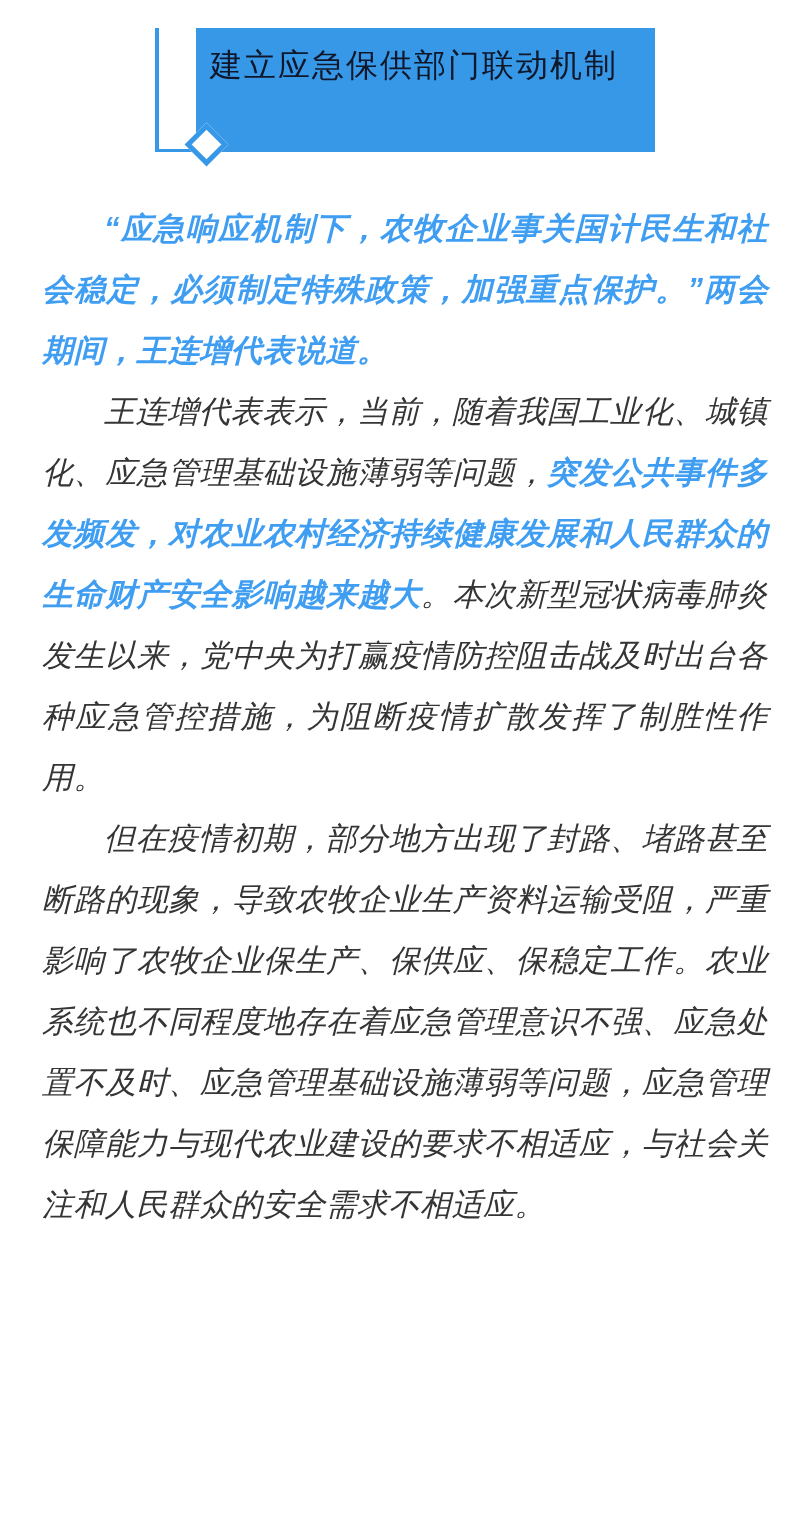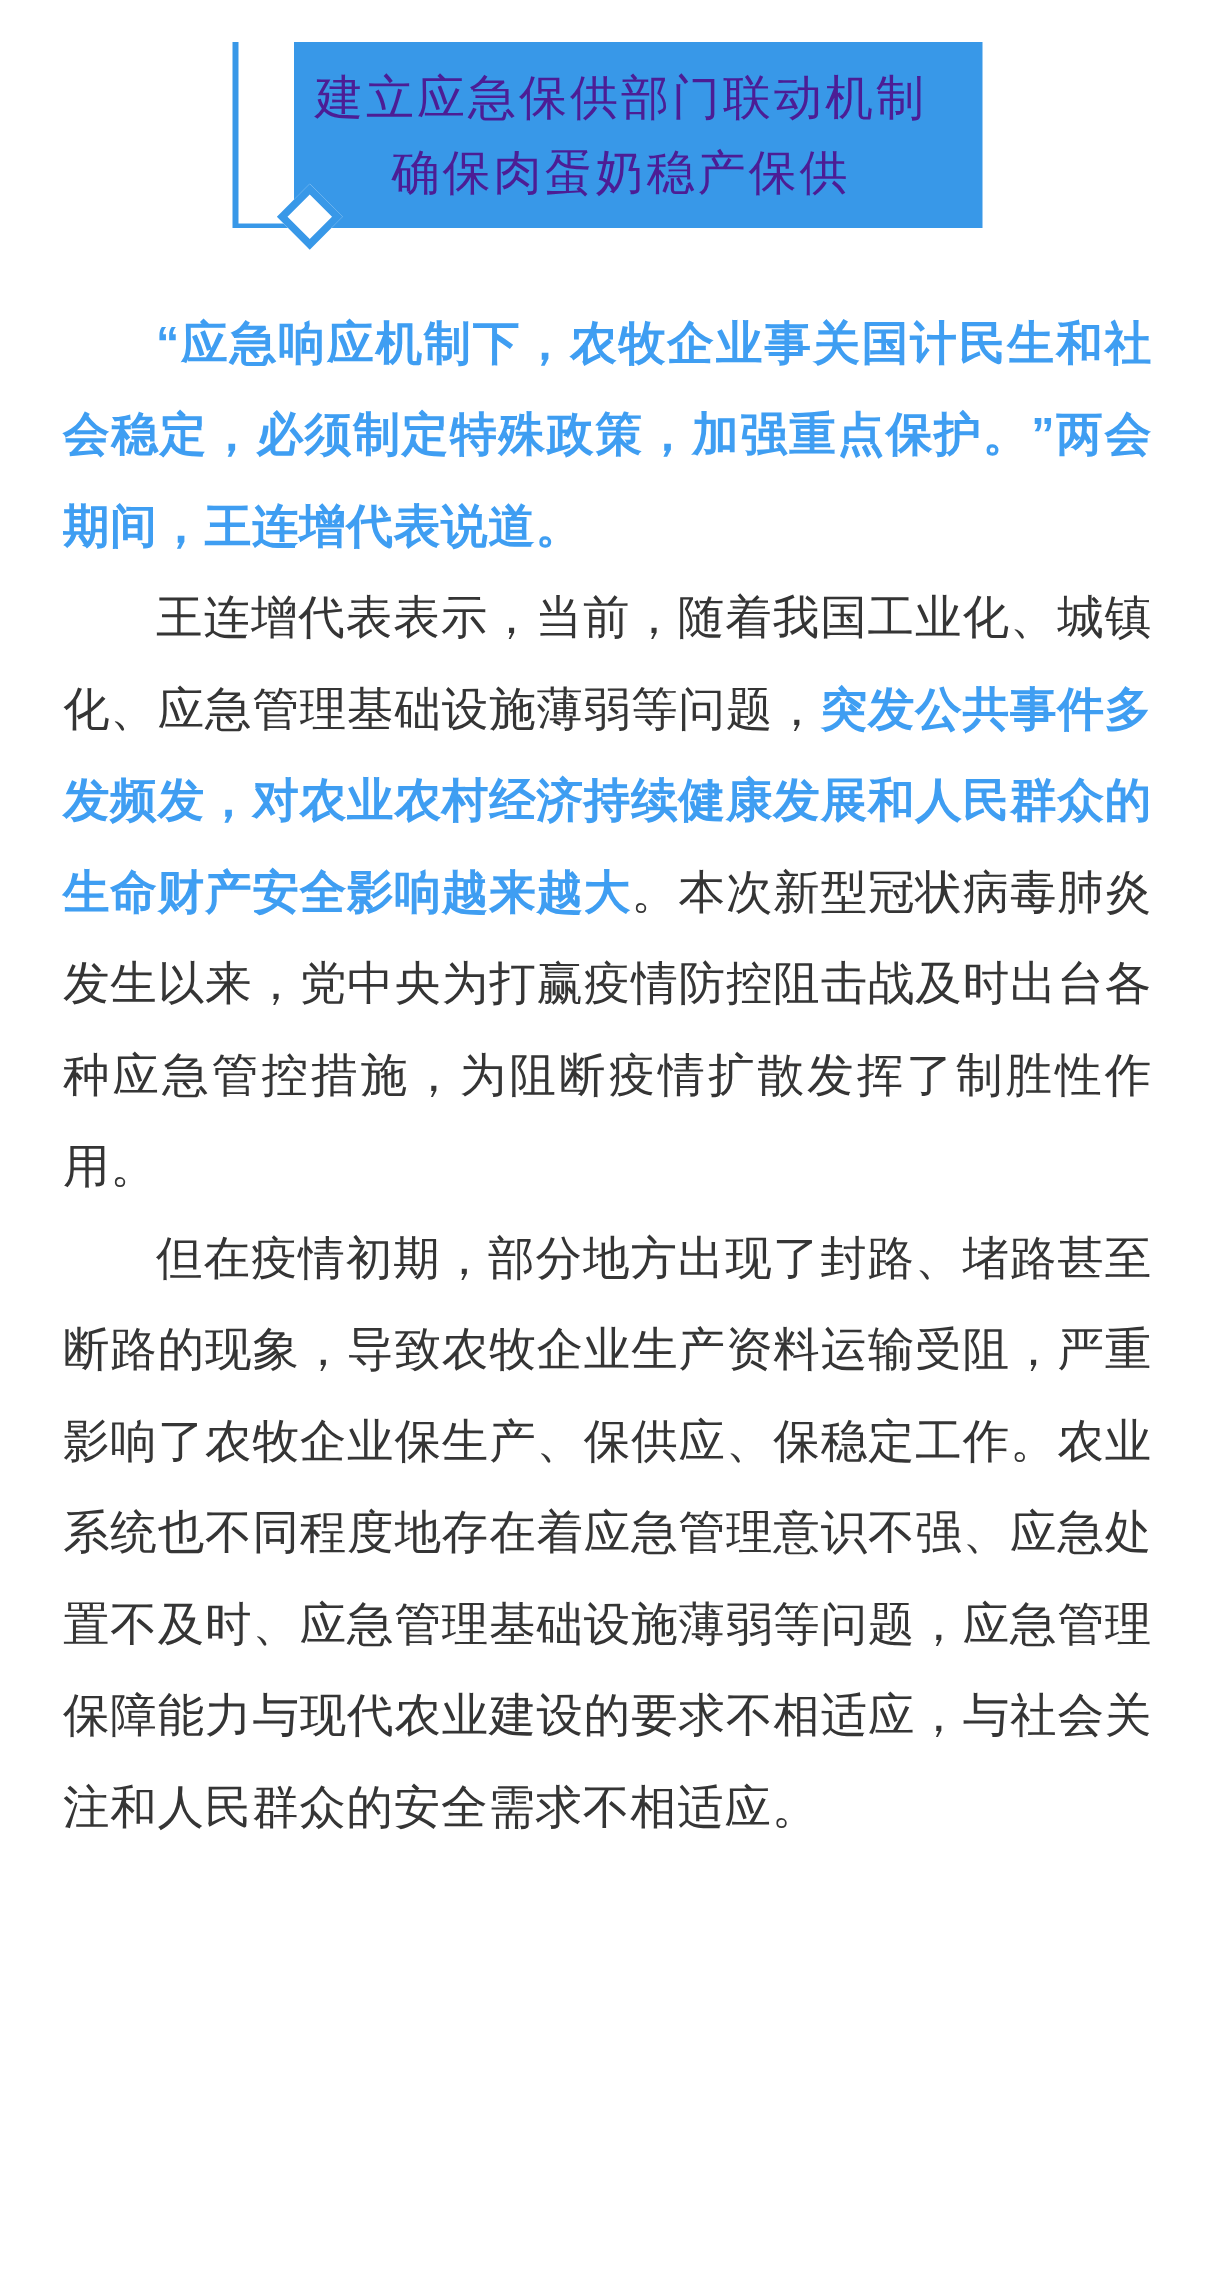--- a/index.html
+++ b/index.html
@@ -36,55 +36,55 @@
     width:21px; height:21px;
     background:#ffffff;
     border:5px solid var(--blue-box);
     transform:rotate(45deg);
   }
   .banner-title{
     position:absolute;
     left:0; right:0; top:0; bottom:0;
     padding:12px 0 0 18px;
     text-align:center;
-    color:#4c1d95;
+    color:#0f172a;
     font-size:32px;
     line-height:50px;
     letter-spacing:2px;
     white-space:nowrap;
   }
   
   .article{
     margin-top:46px;
     padding:0 42px;
     color:var(--body-text);
     font-size:31px;
     line-height:61px;
     letter-spacing:0.5px;
     text-align:justify;
     text-justify:inter-ideograph;
   }
   .article p{
     margin:0;
     text-indent:2em;
+    font-style:italic;
   }
   .article .accent{
     color:var(--accent);
     font-weight:bold;
   }
 </style>
 </head>
 <body>
 
 <div class="banner">
   <div class="banner-bar"></div>
   <div class="banner-diamond"></div>
   <div class="banner-title">
     <div>建立应急保供部门联动机制</div>
-    <div>确保肉蛋奶稳产保供</div>
   </div>
 </div>
 
 <div class="article">
     <p><span class="accent">“应急响应机制下，农牧企业事关国计民生和社会稳定，必须制定特殊政策，加强重点保护。”两会期间，王连增代表说道。</span></p>
     <p><span class="normal">王连增代表表示，当前，随着我国工业化、城镇化、应急管理基础设施薄弱等问题，</span><span class="accent">突发公共事件多发频发，对农业农村经济持续健康发展和人民群众的生命财产安全影响越来越大</span><span class="normal">。本次新型冠状病毒肺炎发生以来，党中央为打赢疫情防控阻击战及时出台各种应急管控措施，为阻断疫情扩散发挥了制胜性作用。</span></p>
     <p><span class="normal">但在疫情初期，部分地方出现了封路、堵路甚至断路的现象，导致农牧企业生产资料运输受阻，严重影响了农牧企业保生产、保供应、保稳定工作。农业系统也不同程度地存在着应急管理意识不强、应急处置不及时、应急管理基础设施薄弱等问题，应急管理保障能力与现代农业建设的要求不相适应，与社会关注和人民群众的安全需求不相适应。</span></p>
   </div>
 
 </body></html>

